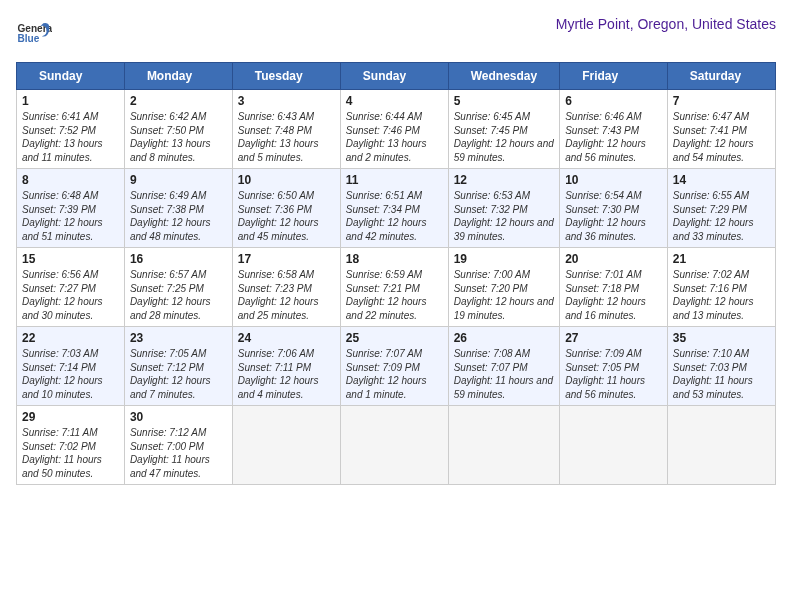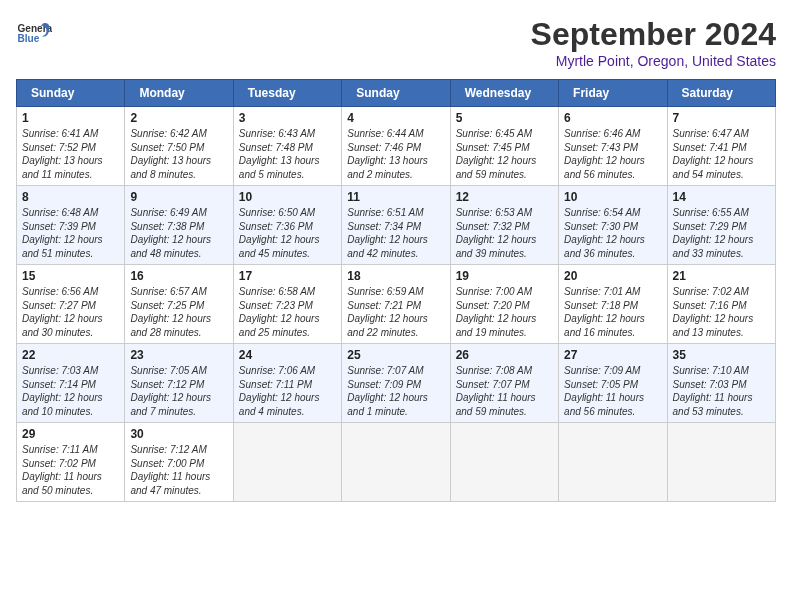--- a/index.html
+++ b/index.html
@@ -38,21 +38,21 @@
       color: #4c1d95;
     }
     .calendar-table {
       width: 100%;
       border-collapse: collapse;
       font-size: 11px;
     }
     .calendar-table th {
       background: #3d6eb5;
       color: #fff;
-      padding: 6px 14px;
+      padding: 6px 22px;
       text-align: left;
       font-size: 12px;
       font-weight: bold;
       border: 1px solid #2a5090;
     }
     .calendar-table td {
       border: 1px solid #ccc;
       vertical-align: top;
       padding: 4px 5px;
       height: 78px;
@@ -85,21 +85,20 @@
 
 <div class="header-section">
   <div class="logo">
     <svg class="logo-icon" viewBox="0 0 50 50">
       <text x="2" y="22" font-size="14" font-weight="bold" fill="#333">General</text>
       <text x="2" y="36" font-size="14" font-weight="bold" fill="#3d6eb5">Blue</text>
       <path d="M38 10 Q48 8 46 20 Q44 30 36 28 Q44 26 42 18 Q40 12 34 14 Z" fill="#3d6eb5"></path>
     </svg>
   </div>
   <div class="title-section">
-    <div class="month-title">September 2024</div>
     <div class="location-title">Myrtle Point, Oregon, United States</div>
   </div>
 </div>
 
 <table class="calendar-table">
   <thead>
     <tr>
     <th>Sunday</th>
         <th>Monday</th>
         <th>Tuesday</th>

